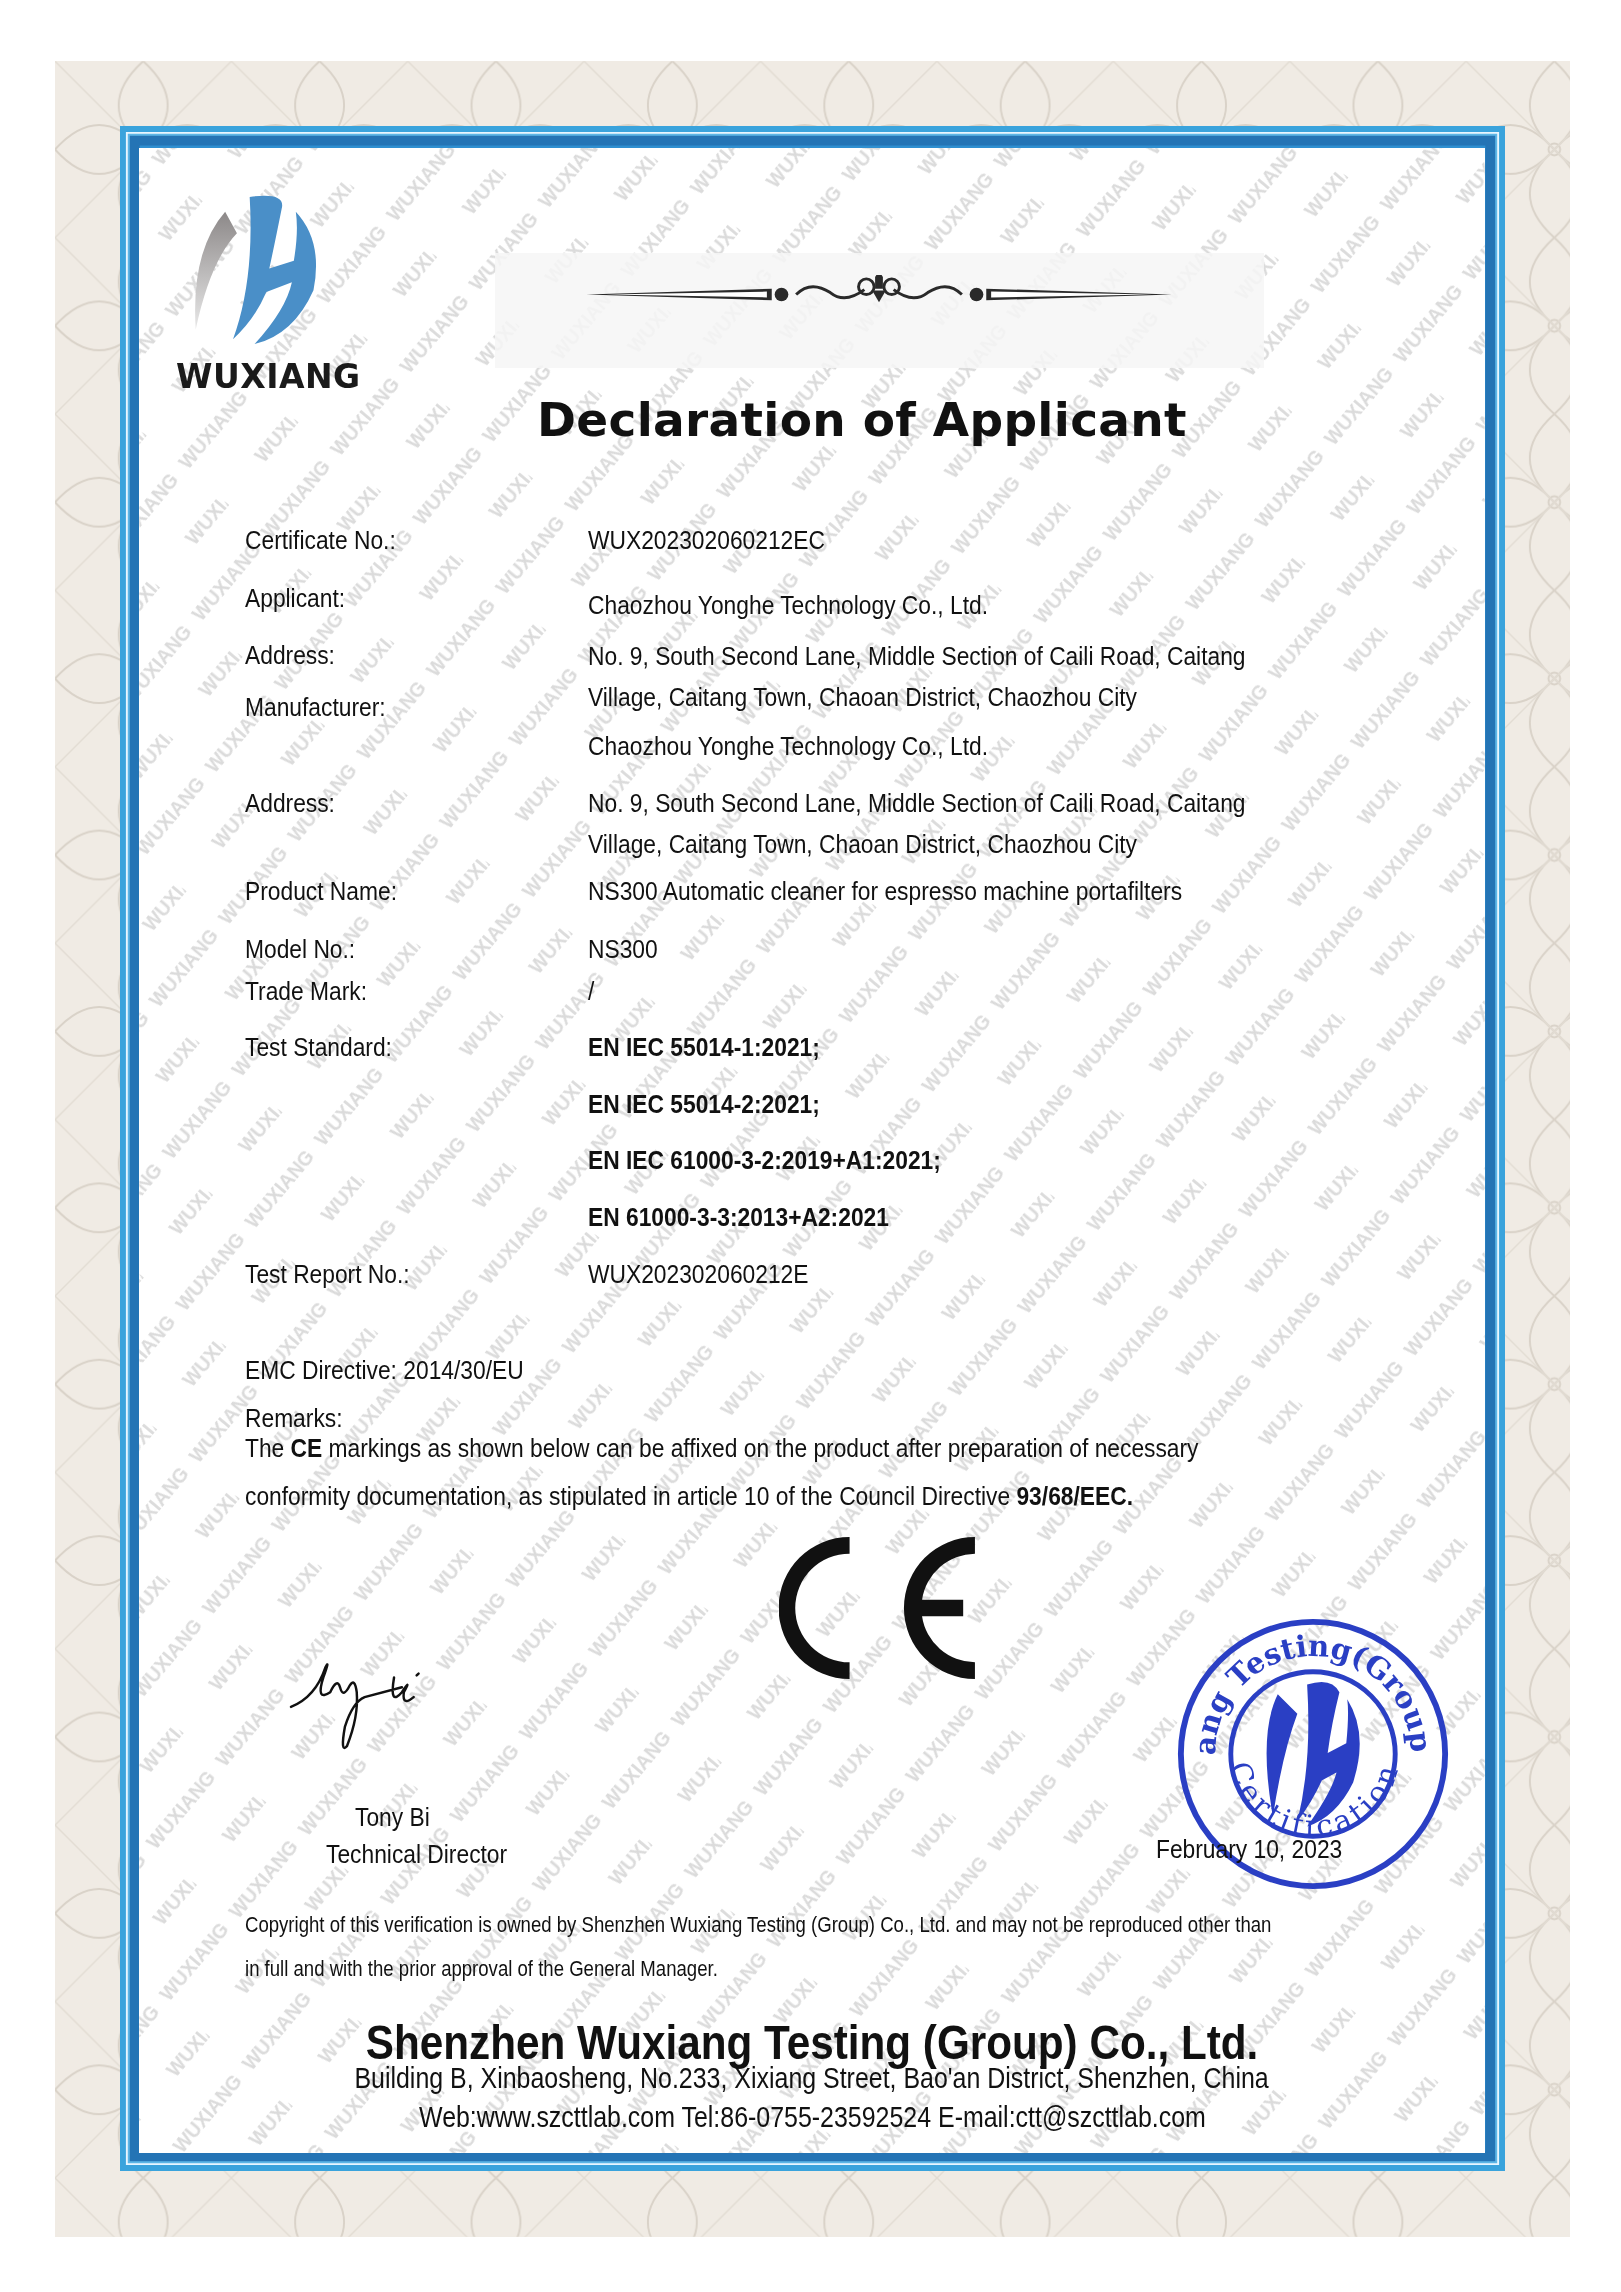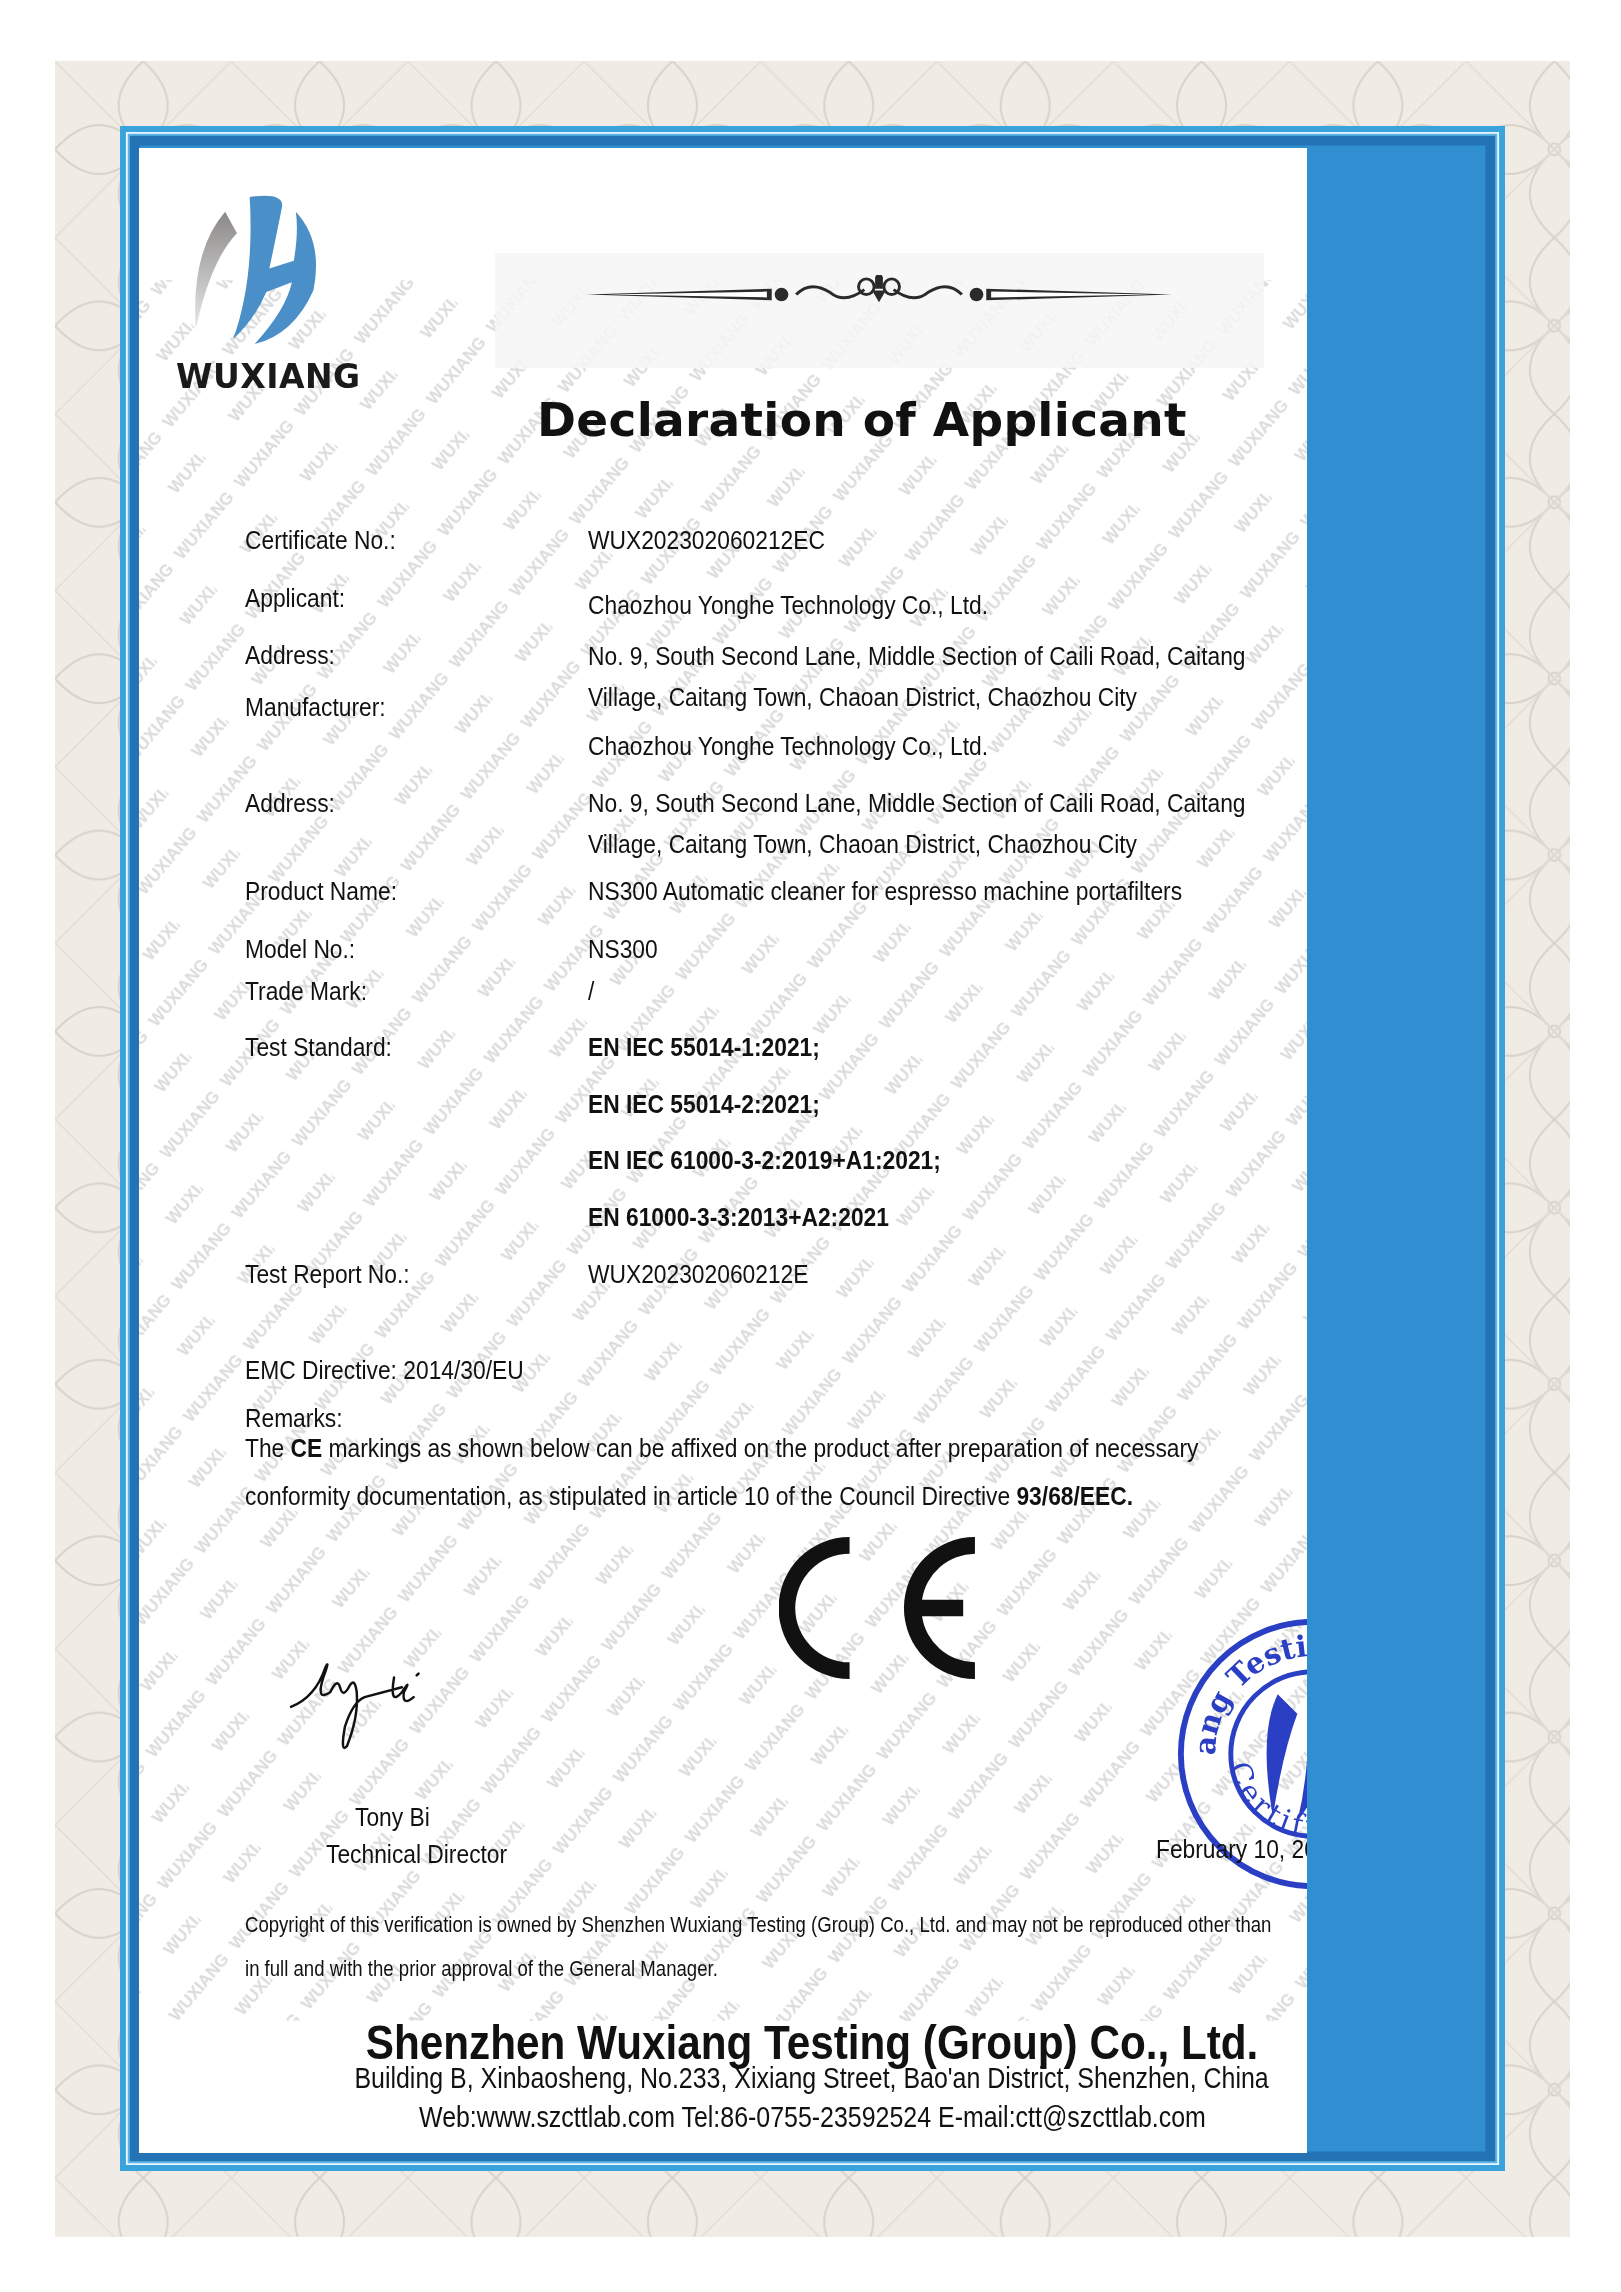--- a/index.html
+++ b/index.html
@@ -13,21 +13,21 @@
     background-color:#f0ebe4;
   }
   .guilloche svg { position:absolute; left:0; top:0; }
   .frame {
     position:absolute; left:120px; top:126px; width:1385px; height:2045px;
     box-sizing:border-box;
     background:#2f8fd0;
     box-shadow: inset 0 0 0 5.9px #3aa3dc, inset 0 0 0 7.8px #e8f6ff, inset 0 0 0 9.8px #5db6e6, inset 0 0 0 19.6px #2474b5;
   }
   .sheet {
-    position:absolute; left:139px; top:148px; width:1168px; height:2005px;
+    position:absolute; left:139px; top:148px; width:1346px; height:2005px;
     background:#ffffff; overflow:hidden;
   }
   .watermark { position:absolute; left:0; top:0; width:100%; height:100%; pointer-events:none; }
   .abs { position:absolute; white-space:nowrap; }
   .narrow { display:inline-block; transform-origin:left center; transform:scaleX(0.86); }
   .lbl { font-size:26.5px; }
   .val { font-size:26.5px; }
   .bold { font-weight:bold; }
   .logo-text { font-size:33px; font-weight:bold; letter-spacing:0.5px; color:#1a1a1a; font-family:"DejaVu Sans", sans-serif; }
   .title { font-size:47px; font-weight:bold; font-family:"DejaVu Sans", sans-serif; color:#111; letter-spacing:0.3px; }

